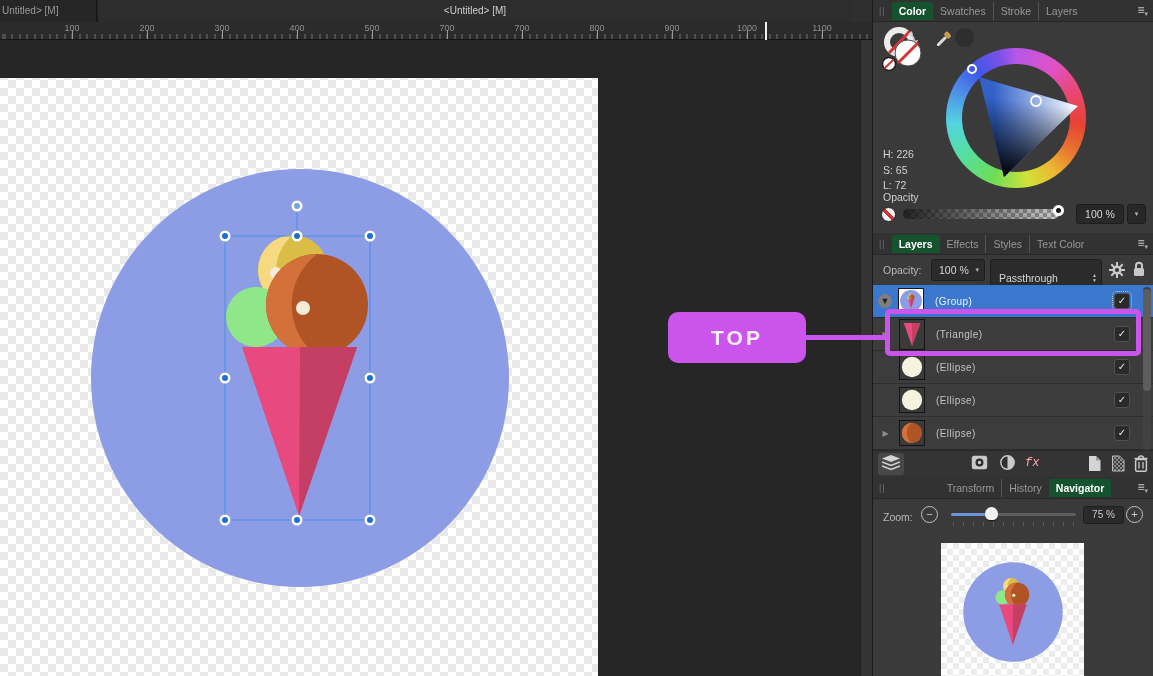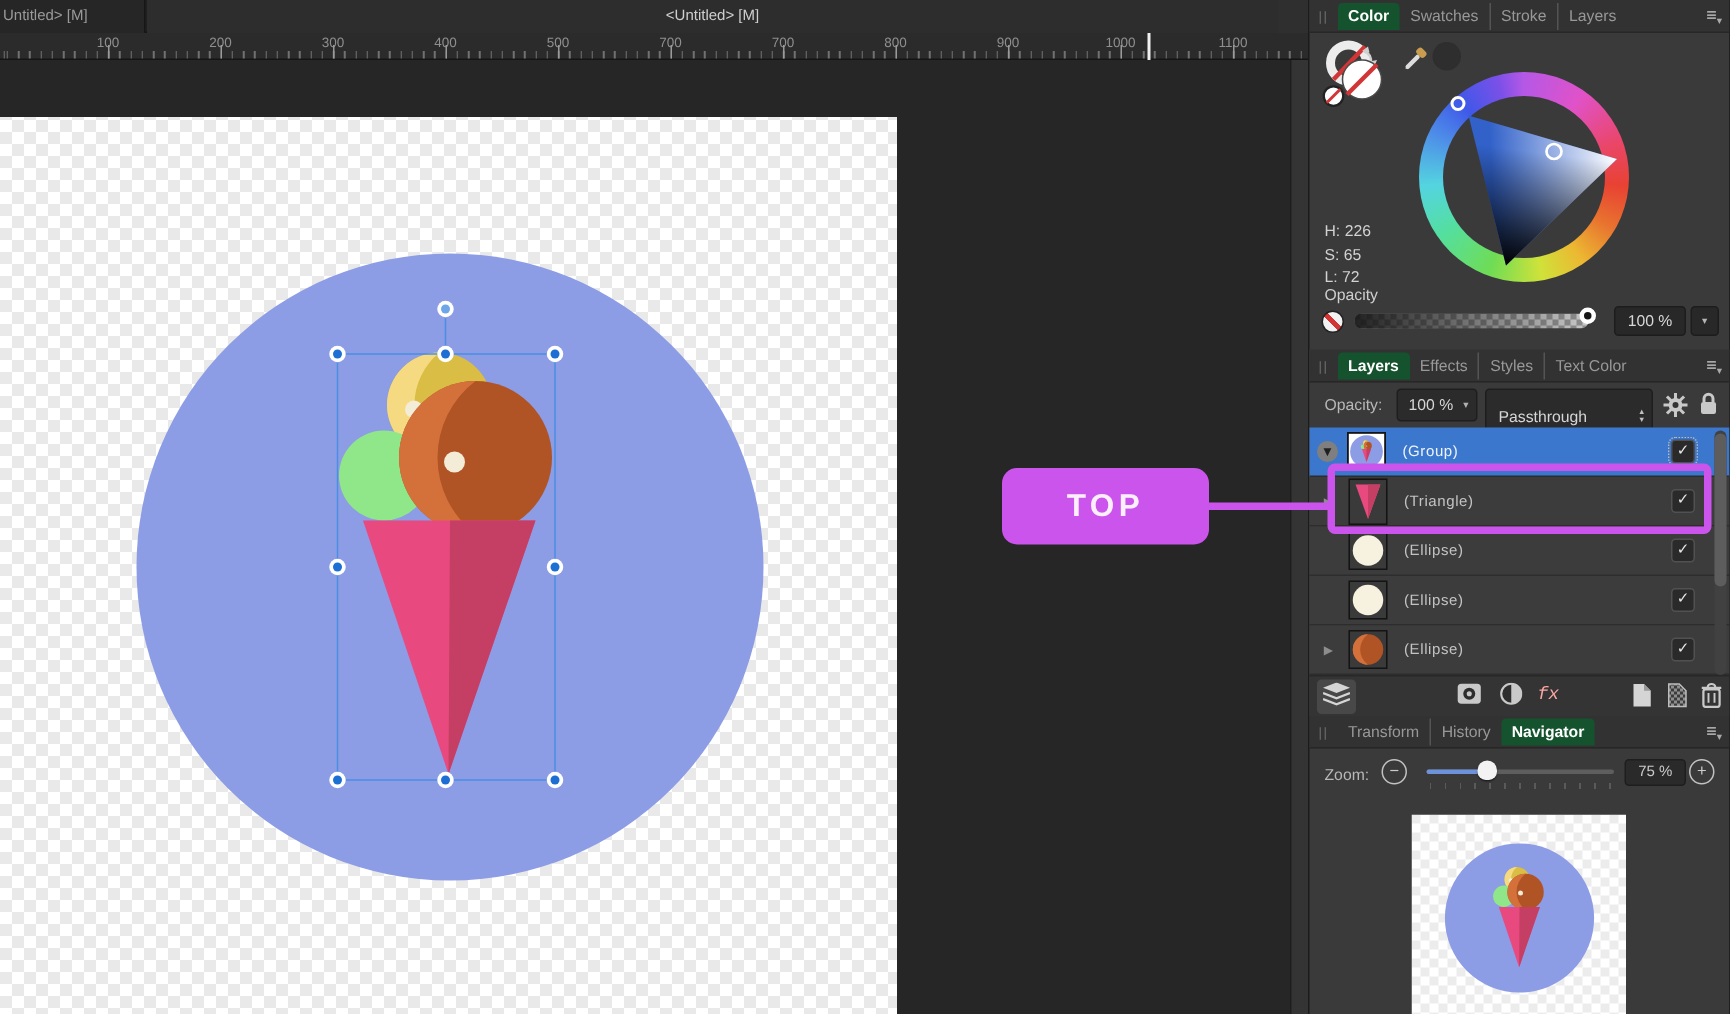--- a/index.html
+++ b/index.html
@@ -428,21 +428,21 @@
             <line x1="5" y1="7" x2="5" y2="13.5" stroke="#c9c9c9" stroke-width="1.3"></line>
             <line x1="9" y1="7" x2="9" y2="13.5" stroke="#c9c9c9" stroke-width="1.3"></line>
           </svg>
         </span>
       </div>
     </div>
 
     <div class="panel panel-nav">
       <div class="panel-header">
         <span class="grip">||</span>
-        <span style="display:flex;">
+        <span style="display:flex;margin-left:48px;">
             <span class="ptab">Transform</span>
             <span class="ptab">History</span>
             <span class="ptab active">Navigator</span>
           </span>
         <span class="panel-menu"><span>≡</span><span class="caret">▾</span></span>
       </div>
       <div class="zoom-label">Zoom:</div>
       <span class="circle-btn btn-minus">−</span>
       <div class="zoom-track"></div>
       <div class="zoom-fill"></div>

